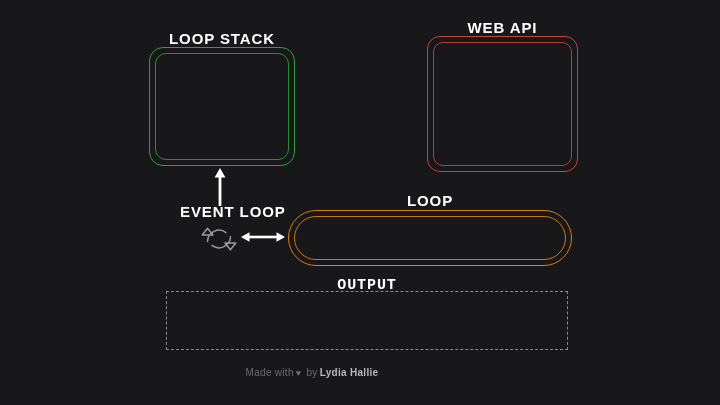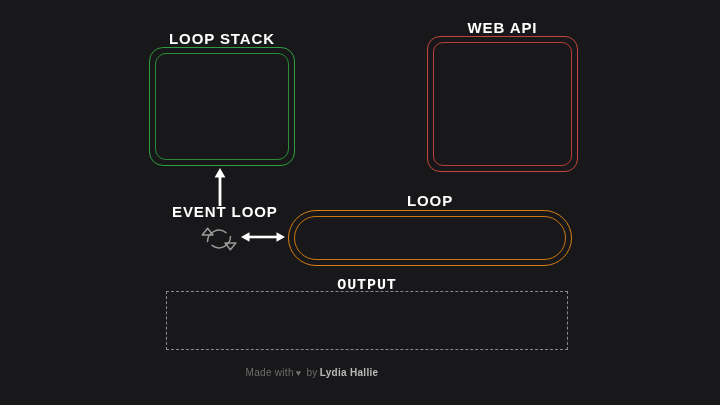--- a/index.html
+++ b/index.html
@@ -87,21 +87,21 @@
     width: 18px; height: 38px;
   }
   #arrow-right-left {
     position: absolute;
     left: 241px; top: 230px;
     width: 44px; height: 14px;
   }
 
   
   #eventloop-label {
-    left: 172px; top: 206px; width: 98px;
+    left: 180px; top: 206px; width: 98px;
   }
   #eventloop-icon {
     position: absolute;
     left: 199px; top: 222px;
     width: 40px; height: 34px;
   }
 
   
   #footer {
     position: absolute;

